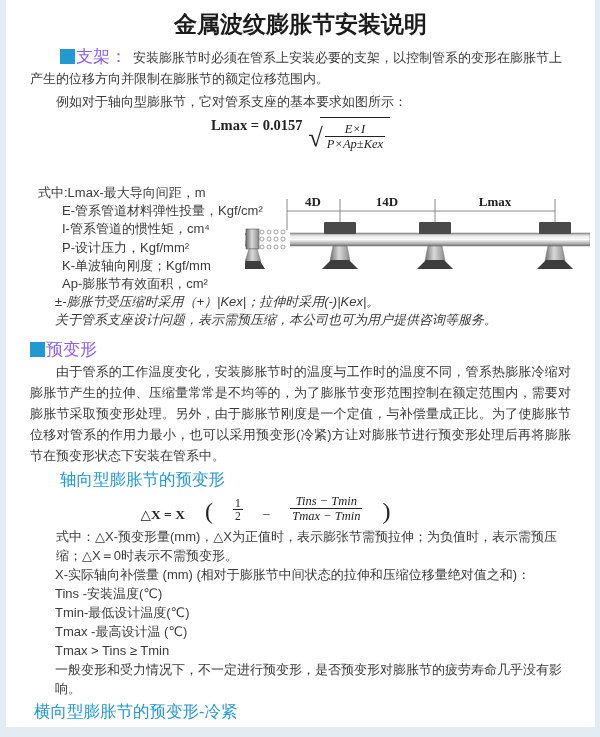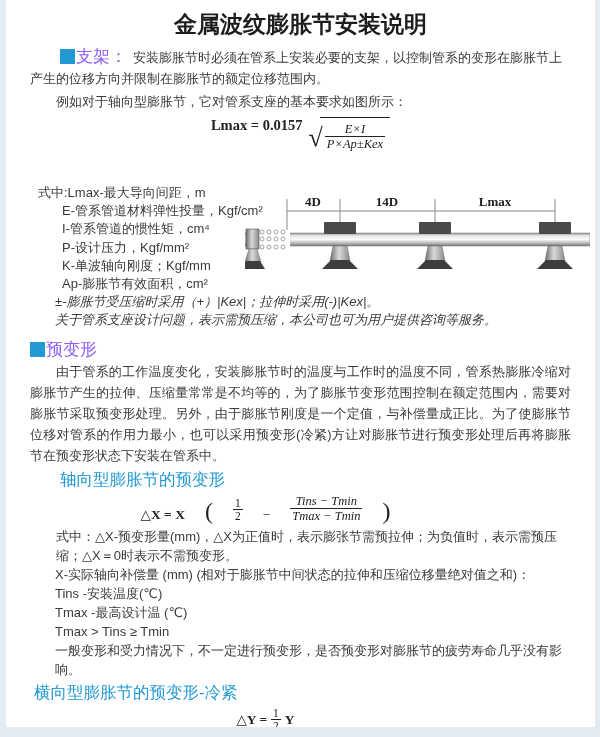--- a/index.html
+++ b/index.html
@@ -194,20 +194,21 @@
           <span class="den">Tmax − Tmin</span>
         </span>
         <span class="bigparen">)</span>
       </span>
     </div>
 
     <div class="notes">
       <div class="note-row first">式中：△X-预变形量(mm)，△X为正值时，表示膨张节需预拉伸；为负值时，表示需预压缩；△X＝0时表示不需预变形。</div>
       <div class="note-row">X-实际轴向补偿量 (mm) (相对于膨胀节中间状态的拉伸和压缩位移量绝对值之和)：</div>
       <div class="note-row">Tins -安装温度(℃)</div>
+      <div class="note-row">Tmin-最低设计温度(℃)</div>
       <div class="note-row">Tmax -最高设计温 (℃)</div>
       <div class="note-row">Tmax &gt; Tins ≥ Tmin</div>
       <div class="note-row">一般变形和受力情况下，不一定进行预变形，是否预变形对膨胀节的疲劳寿命几乎没有影响。</div>
     </div>
 
     <div class="sub-heading lateral">横向型膨胀节的预变形-冷紧</div>
 
     <div class="formula-row">
       <span class="f3 f-serif">
         <span class="lhs">△Y =</span>

